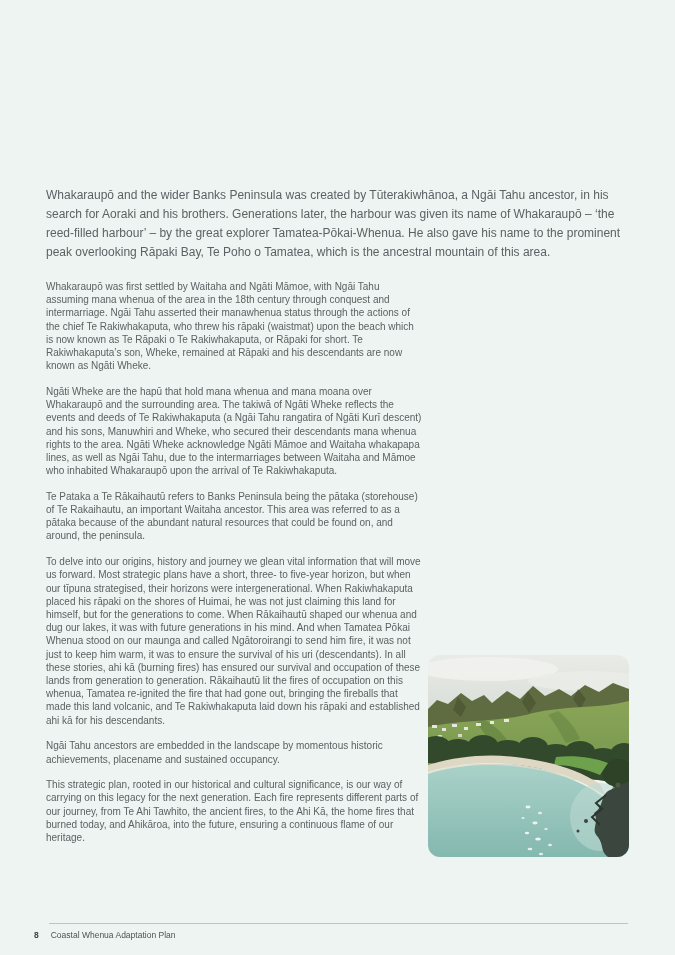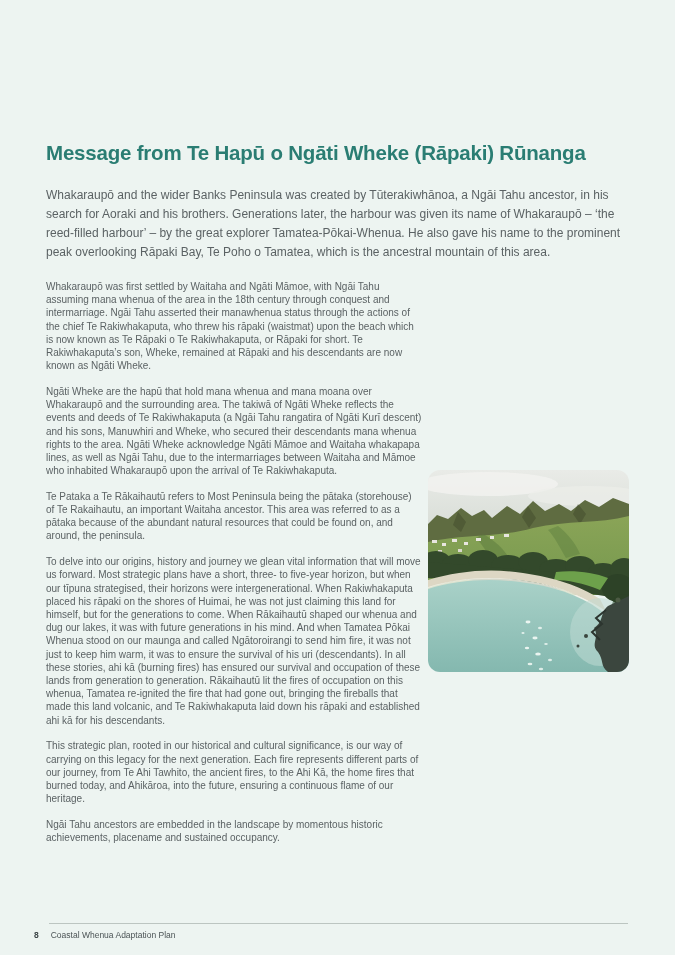--- a/index.html
+++ b/index.html
@@ -37,21 +37,21 @@
     font-size: 12px;
     line-height: 19px;
     color: #5b6264;
   }
   .main {
     position: absolute;
     left: 46px;
     top: 280px;
     width: 583px;
     display: flex;
-    align-items: center;
+    align-items: flex-end;
   }
   .column {
     width: 376px;
     font-size: 10px;
     line-height: 13.2px;
     color: #5b6264;
   }
   .column p {
     margin: 0 0 12.5px 0;
   }
@@ -87,32 +87,31 @@
     font-weight: bold;
     color: #3d4547;
     margin-right: 12px;
   }
 </style>
 </head>
 <body>
 
 <div class="page">
 
-  <h1 class="title">Message from Te Hapū o Ngāti Wheke (Rāpaki) Rūnanga</h1>
 
   <p class="intro">Whakaraupō and the wider Banks Peninsula was created by Tūterakiwhānoa, a Ngāi Tahu ancestor, in his search for Aoraki and his brothers. Generations later, the harbour was given its name of Whakaraupō – ‘the reed-filled harbour’ – by the great explorer Tamatea-Pōkai-Whenua. He also gave his name to the prominent peak overlooking Rāpaki Bay, Te Poho o Tamatea, which is the ancestral mountain of this area.</p>
 
   <div class="main">
     <div class="column">
       <p>Whakaraupō was first settled by Waitaha and Ngāti Māmoe, with Ngāi Tahu assuming mana whenua of the area in the 18th century through conquest and intermarriage. Ngāi Tahu asserted their manawhenua status through the actions of the chief Te Rakiwhakaputa, who threw his rāpaki (waistmat) upon the beach which is now known as Te Rāpaki o Te Rakiwhakaputa, or Rāpaki for short. Te Rakiwhakaputa’s son, Wheke, remained at Rāpaki and his descendants are now known as Ngāti Wheke.</p>
       <p>Ngāti Wheke are the hapū that hold mana whenua and mana moana over Whakaraupō and the surrounding area. The takiwā of Ngāti Wheke reflects the events and deeds of Te Rakiwhakaputa (a Ngāi Tahu rangatira of Ngāti Kurī descent) and his sons, Manuwhiri and Wheke, who secured their descendants mana whenua rights to the area. Ngāti Wheke acknowledge Ngāti Māmoe and Waitaha whakapapa lines, as well as Ngāi Tahu, due to the intermarriages between Waitaha and Māmoe who inhabited Whakaraupō upon the arrival of Te Rakiwhakaputa.</p>
-      <p>Te Pataka a Te Rākaihautū refers to Most Peninsula being the pātaka (storehouse) of Te Rakaihautu, an important Waitaha ancestor. This area was referred to as a pātaka because of the abundant natural resources that could be found on, and around, the peninsula.</p>
+      <p>Te Pataka a Te Rākaihautū refers to Banks Peninsula being the pātaka (storehouse) of Te Rakaihautu, an important Waitaha ancestor. This area was referred to as a pātaka because of the abundant natural resources that could be found on, and around, the peninsula.</p>
       <p>To delve into our origins, history and journey we glean vital information that will move us forward. Most strategic plans have a short, three- to five-year horizon, but when our tīpuna strategised, their horizons were intergenerational. When Rakiwhakaputa placed his rāpaki on the shores of Huimai, he was not just claiming this land for himself, but for the generations to come. When Rākaihautū shaped our whenua and dug our lakes, it was with future generations in his mind. And when Tamatea Pōkai Whenua stood on our maunga and called Ngātoroirangi to send him fire, it was not just to keep him warm, it was to ensure the survival of his uri (descendants). In all these stories, ahi kā (burning fires) has ensured our survival and occupation of these lands from generation to generation. Rākaihautū lit the fires of occupation on this whenua, Tamatea re-ignited the fire that had gone out, bringing the fireballs that made this land volcanic, and Te Rakiwhakaputa laid down his rāpaki and established ahi kā for his descendants.</p>
+      <p>Ngāi Tahu ancestors are embedded in the landscape by momentous historic achievements, placename and sustained occupancy.</p>
       <p>This strategic plan, rooted in our historical and cultural significance, is our way of carrying on this legacy for the next generation. Each fire represents different parts of our journey, from Te Ahi Tawhito, the ancient fires, to the Ahi Kā, the home fires that burned today, and Ahikāroa, into the future, ensuring a continuous flame of our heritage.</p>
-      <p>Ngāi Tahu ancestors are embedded in the landscape by momentous historic achievements, placename and sustained occupancy.</p>
     </div>
 
     <div class="photo-frame">
       <svg viewBox="0 0 201 202" width="201" height="202" preserveAspectRatio="none">
         <defs>
           <linearGradient id="skyg" x1="0" y1="0" x2="0" y2="1">
             <stop offset="0" stop-color="#e9ebe7"></stop>
             <stop offset="1" stop-color="#d3d9d2"></stop>
           </linearGradient>
           <linearGradient id="grassg" x1="0" y1="0" x2="0" y2="1">

